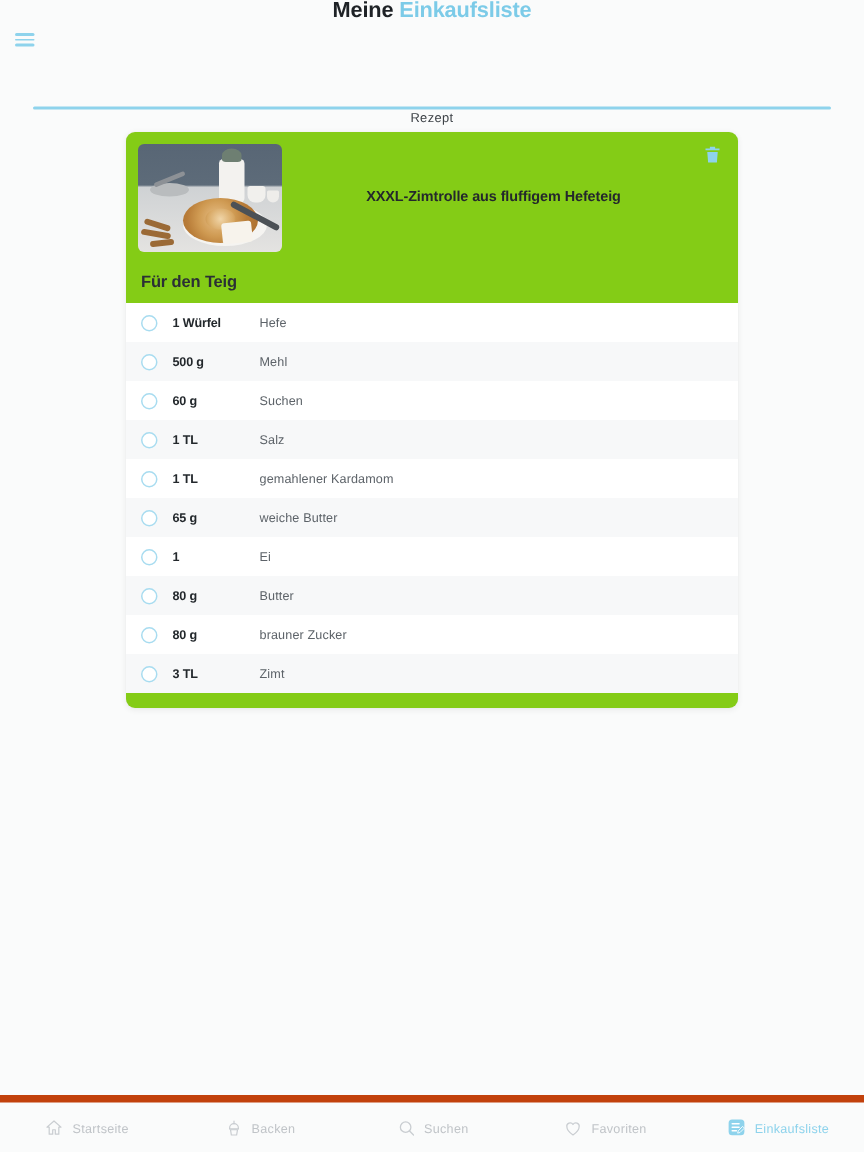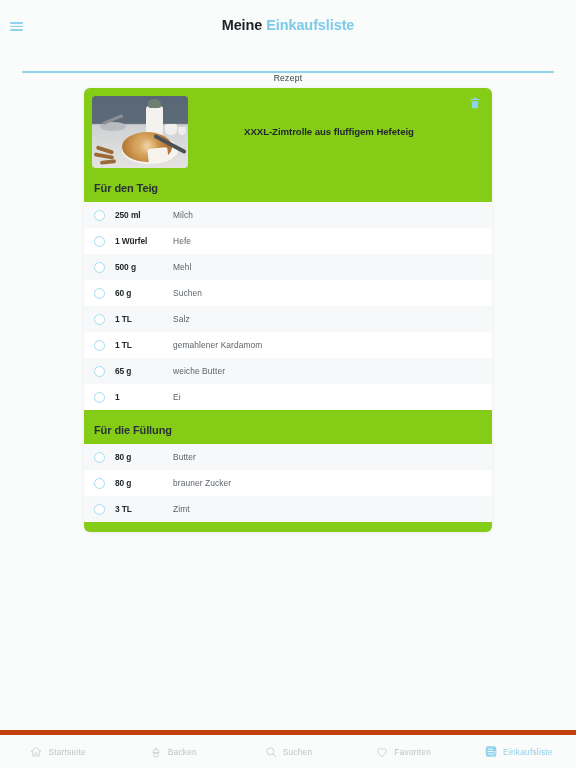--- a/index.html
+++ b/index.html
@@ -40,21 +40,21 @@
   .hamburger span {
     display: block;
     height: 1.6px;
     width: 100%;
     background: #8ed3ec;
     border-radius: 1px;
   }
 
   .app-title {
     text-align: center;
-    padding-top: 18px;
+    padding-top: 0;
     font-size: 14.5px;
     font-weight: bold;
     letter-spacing: -0.1px;
     line-height: 1;
   }
   .app-title .t-dark { color: #1e2226; }
   .app-title .t-accent { color: #7ccbe8; }
 
   
   .tabs {
@@ -358,25 +358,20 @@
       <div class="delete-btn">
         <svg viewBox="0 0 24 24" width="14" height="14" aria-hidden="true">
           <path d="M9 3h6v2h5v2H4V5h5V3zm-3 6h12l-1 12H7L6 9z" fill="#8ed3ec"></path>
         </svg>
       </div>
     </div>
 
     <div id="sections-root">
         <div class="section-heading">Für den Teig</div>
         <div class="ing-list">
-          <div class="ing-row odd">
-            <div class="ing-check"></div>
-            <div class="ing-qty">250 ml</div>
-            <div class="ing-name">Milch</div>
-          </div>
           <div class="ing-row even">
             <div class="ing-check"></div>
             <div class="ing-qty">1 Würfel</div>
             <div class="ing-name">Hefe</div>
           </div>
           <div class="ing-row odd">
             <div class="ing-check"></div>
             <div class="ing-qty">500 g</div>
             <div class="ing-name">Mehl</div>
           </div>
@@ -399,21 +394,20 @@
             <div class="ing-check"></div>
             <div class="ing-qty">65 g</div>
             <div class="ing-name">weiche Butter</div>
           </div>
           <div class="ing-row even">
             <div class="ing-check"></div>
             <div class="ing-qty">1</div>
             <div class="ing-name">Ei</div>
           </div>
         </div>
-        <div class="section-heading">Für die Füllung</div>
         <div class="ing-list">
           <div class="ing-row odd">
             <div class="ing-check"></div>
             <div class="ing-qty">80 g</div>
             <div class="ing-name">Butter</div>
           </div>
           <div class="ing-row even">
             <div class="ing-check"></div>
             <div class="ing-qty">80 g</div>
             <div class="ing-name">brauner Zucker</div>

